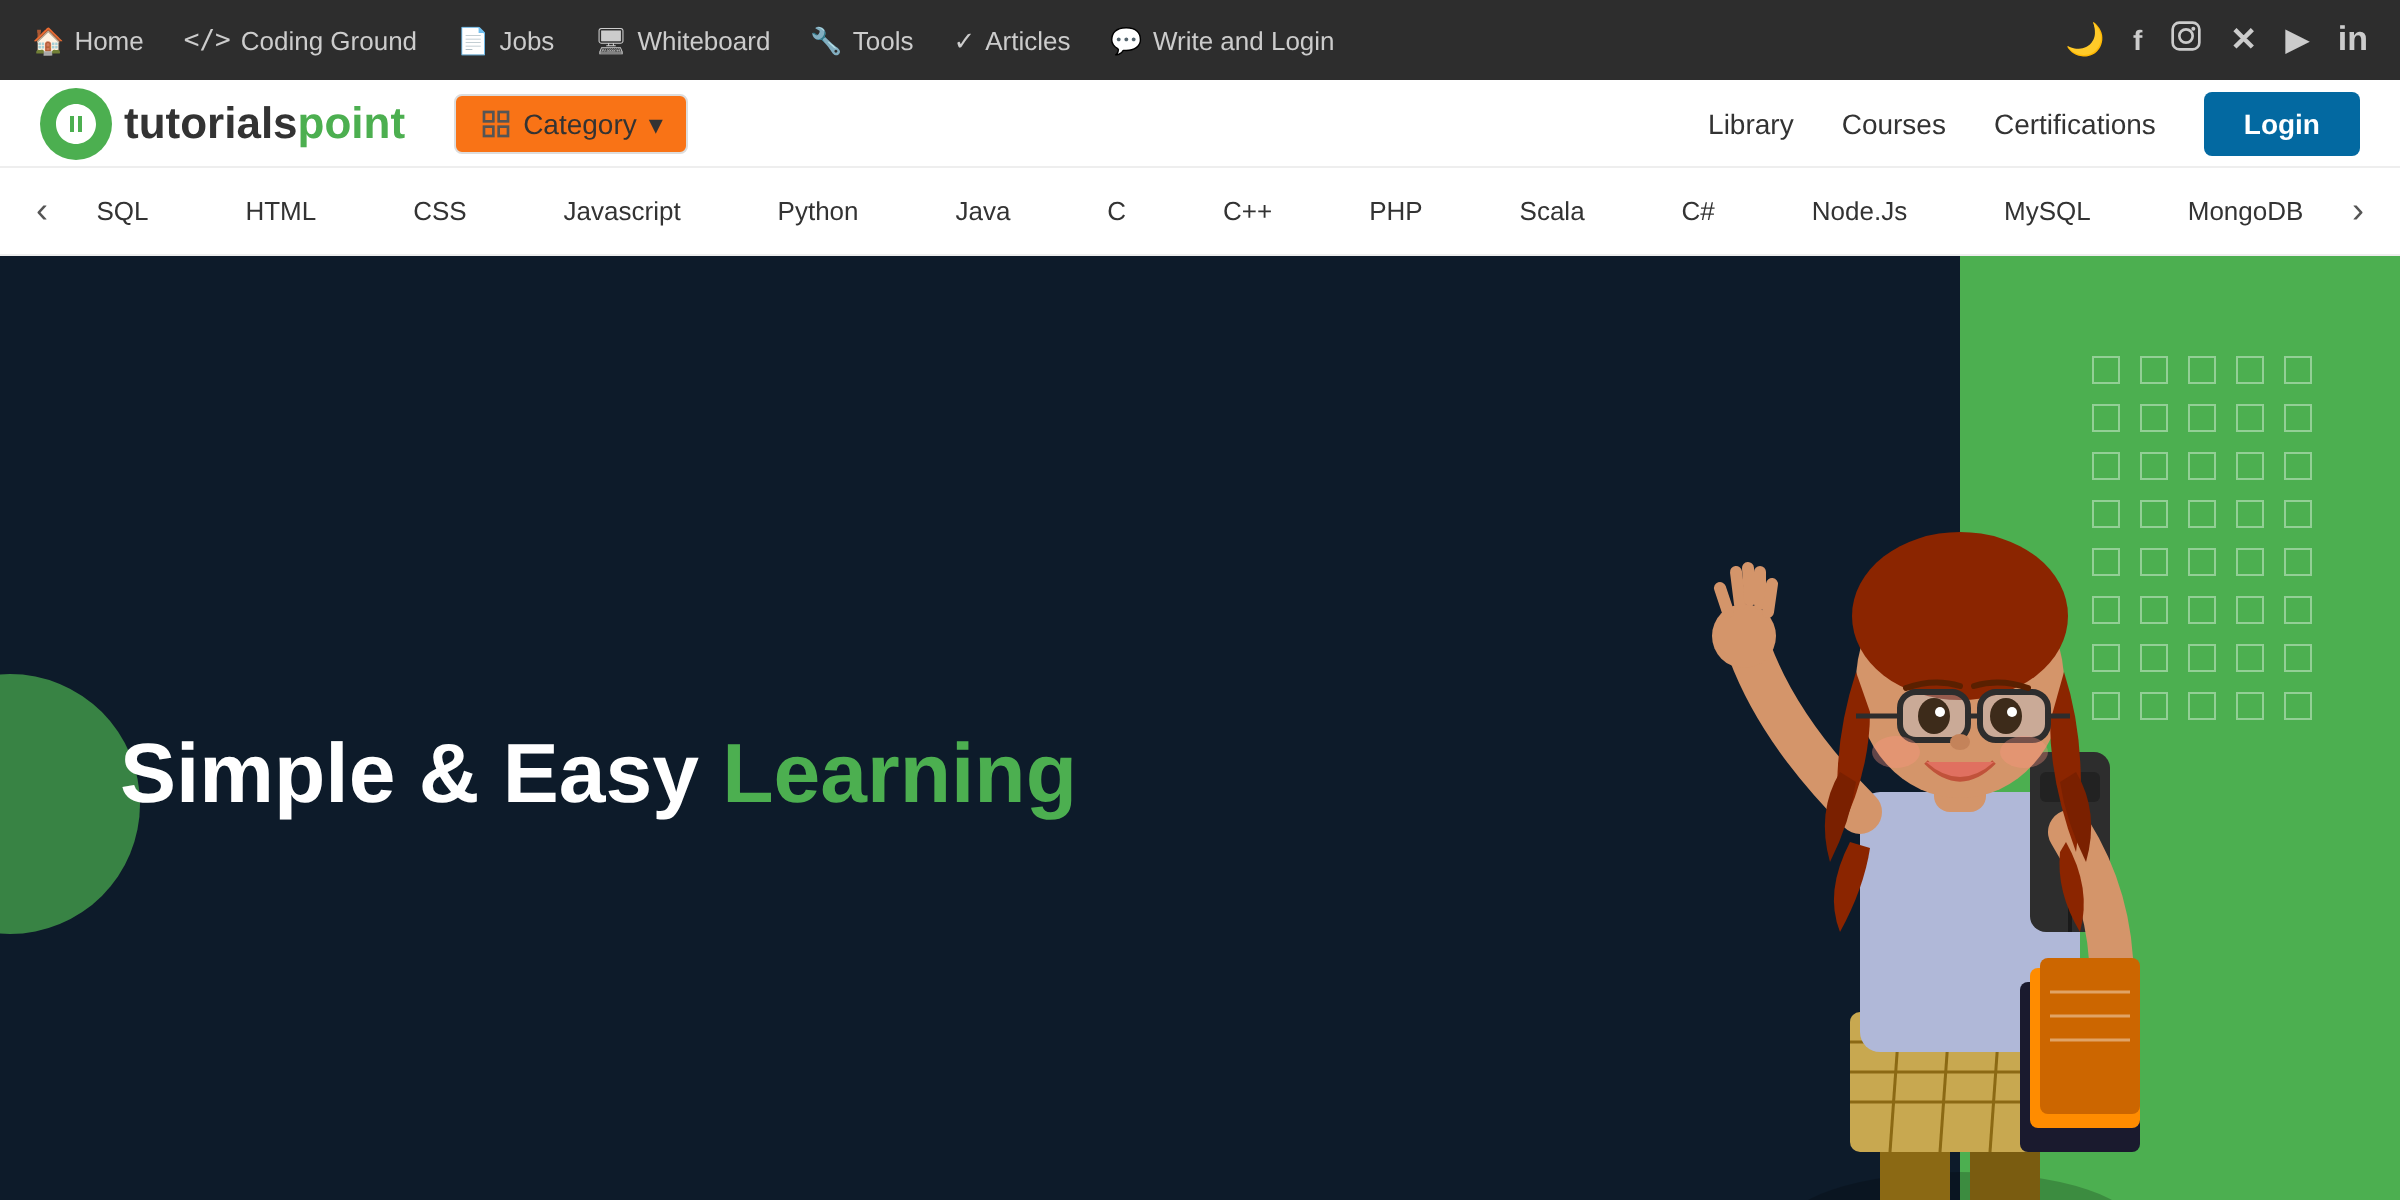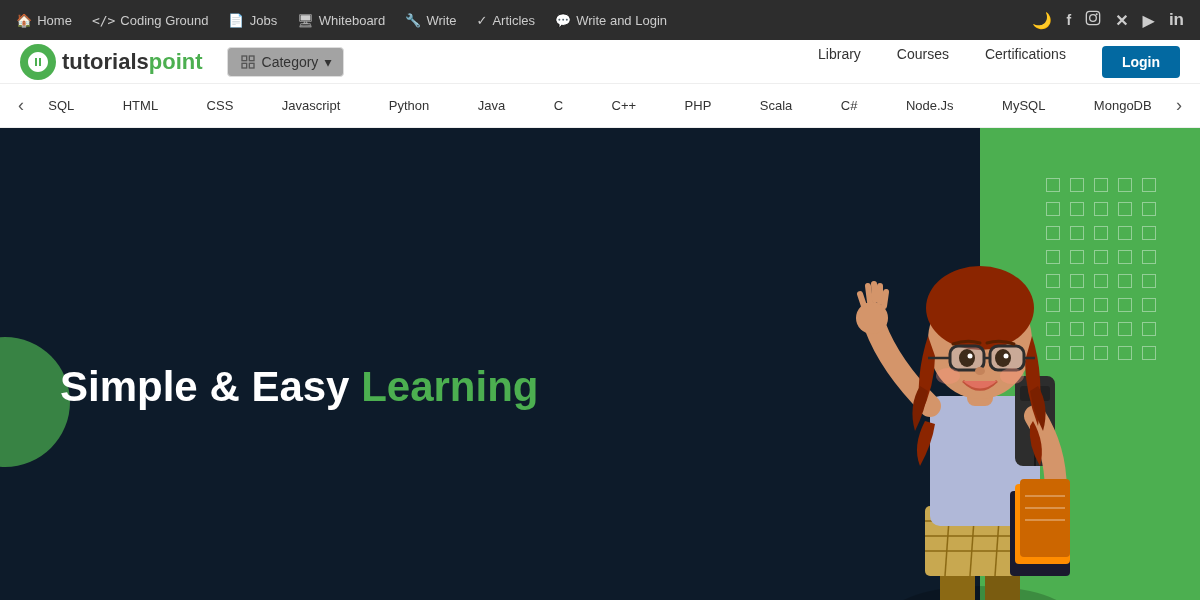--- a/index.html
+++ b/index.html
@@ -86,26 +86,26 @@
     .category-btn {
       display: flex;
       align-items: center;
       gap: 6px;
       border: 1px solid #ddd;
       border-radius: 4px;
       padding: 6px 12px;
       cursor: pointer;
       font-size: 14px;
       color: #333;
-      background: #a3a3a3;
+      background: #f97316;
     }
     .header-right {
       display: flex;
-      align-items: flex-start;
-      gap: 36px;
+      align-items: center;
+      gap: 24px;
     }
     .header-nav-link {
       font-size: 14px;
       color: #333;
       cursor: pointer;
       text-decoration: none;
     }
     .login-btn {
       background: #0369a1;
       color: #fff;
@@ -285,21 +285,21 @@
     <div class="top-nav-item">
       <span>📄</span>
       <span>Jobs</span>
     </div>
     <div class="top-nav-item">
       <span>🖥</span>
       <span>Whiteboard</span>
     </div>
     <div class="top-nav-item">
       <span>🔧</span>
-      <span>Write</span>
+      <span>Tools</span>
     </div>
     <div class="top-nav-item">
       <span>✓</span>
       <span>Articles</span>
     </div>
     <div class="top-nav-item">
       <span>💬</span>
       <span>Write and Login</span>
     </div>
   </div>

